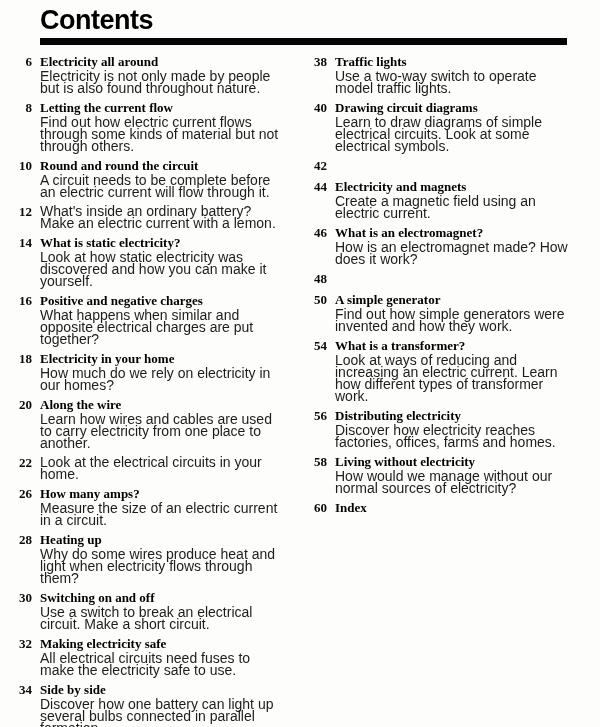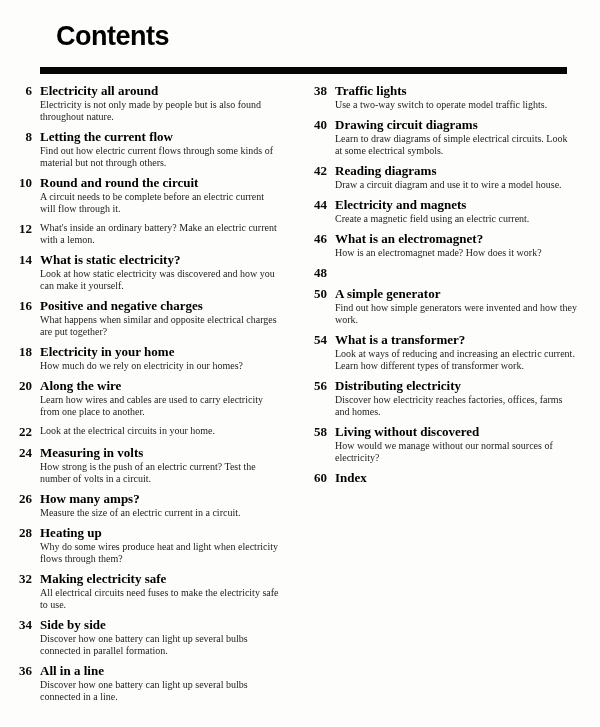--- a/index.html
+++ b/index.html
@@ -17,21 +17,21 @@
     width: 600px;
     height: 727px;
     padding-top: 5px;
     overflow: hidden;
     position: relative;
   }
   .header {
     margin: 0 33px 0 40px;
   }
   .page-title {
-    margin: 16px;
+    margin: 0;
     font-family: "Liberation Sans", sans-serif;
     font-weight: 700;
     font-size: 27px;
     line-height: 30px;
     letter-spacing: -0.5px;
     color: #000;
   }
   .title-rule {
     height: 7px;
     background: #050505;
@@ -66,22 +66,22 @@
     max-width: 242px;
   }
   .entry-title {
     font-family: "Liberation Serif", serif;
     font-weight: 700;
     font-size: 13px;
     line-height: 15px;
     color: #000;
   }
   .entry-desc {
-    font-family: Liberation Serif, serif;
-    font-size: 10px;
+    font-family: Liberation Sans, sans-serif;
+    font-size: 14px;
     line-height: 12px;
     color: #1c1c1c;
     margin-top: 1px;
   }
 </style>
 </head>
 <body>
 
 <div class="page">
   <div class="header">
@@ -145,41 +145,41 @@
             <div class="entry-desc">Learn how wires and cables are used to carry electricity from one place to another.</div>
           </div>
         </div>
         <div class="entry">
           <div class="num">22</div>
           <div class="entry-body">
             <div class="entry-desc">Look at the electrical circuits in your home.</div>
           </div>
         </div>
         <div class="entry">
-          <div class="num">24</div>
-          <div class="entry-body">
-            <div class="entry-title">Measuring in volts</div>
-            <div class="entry-desc">How strong is the push of an electric current? Test the number of volts in a circuit.</div>
-          </div>
-        </div>
-        <div class="entry">
           <div class="num">26</div>
           <div class="entry-body">
             <div class="entry-title">How many amps?</div>
             <div class="entry-desc">Measure the size of an electric current in a circuit.</div>
           </div>
         </div>
         <div class="entry">
           <div class="num">28</div>
           <div class="entry-body">
             <div class="entry-title">Heating up</div>
             <div class="entry-desc">Why do some wires produce heat and light when electricity flows through them?</div>
           </div>
         </div>
         <div class="entry">
+          <div class="num">30</div>
+          <div class="entry-body">
+            <div class="entry-title">Switching on and off</div>
+            <div class="entry-desc">Use a switch to break an electrical circuit. Make a short circuit.</div>
+          </div>
+        </div>
+        <div class="entry">
           <div class="num">32</div>
           <div class="entry-body">
             <div class="entry-title">Making electricity safe</div>
             <div class="entry-desc">All electrical circuits need fuses to make the electricity safe to use.</div>
           </div>
         </div>
         <div class="entry">
           <div class="num">34</div>
           <div class="entry-body">
             <div class="entry-title">Side by side</div>
@@ -204,24 +204,20 @@
         </div>
         <div class="entry">
           <div class="num">40</div>
           <div class="entry-body">
             <div class="entry-title">Drawing circuit diagrams</div>
             <div class="entry-desc">Learn to draw diagrams of simple electrical circuits. Look at some electrical symbols.</div>
           </div>
         </div>
         <div class="entry">
           <div class="num">42</div>
-          <div class="entry-body">
-            <div class="entry-title">Reading diagrams</div>
-            <div class="entry-desc">Draw a circuit diagram and use it to wire a model house.</div>
-          </div>
         </div>
         <div class="entry">
           <div class="num">44</div>
           <div class="entry-body">
             <div class="entry-title">Electricity and magnets</div>
             <div class="entry-desc">Create a magnetic field using an electric current.</div>
           </div>
         </div>
         <div class="entry">
           <div class="num">46</div>
@@ -250,21 +246,21 @@
         <div class="entry">
           <div class="num">56</div>
           <div class="entry-body">
             <div class="entry-title">Distributing electricity</div>
             <div class="entry-desc">Discover how electricity reaches factories, offices, farms and homes.</div>
           </div>
         </div>
         <div class="entry">
           <div class="num">58</div>
           <div class="entry-body">
-            <div class="entry-title">Living without discovered</div>
+            <div class="entry-title">Living without electricity</div>
             <div class="entry-desc">How would we manage without our normal sources of electricity?</div>
           </div>
         </div>
         <div class="entry">
           <div class="num">60</div>
           <div class="entry-body">
             <div class="entry-title">Index</div>
           </div>
         </div>
       </div>

